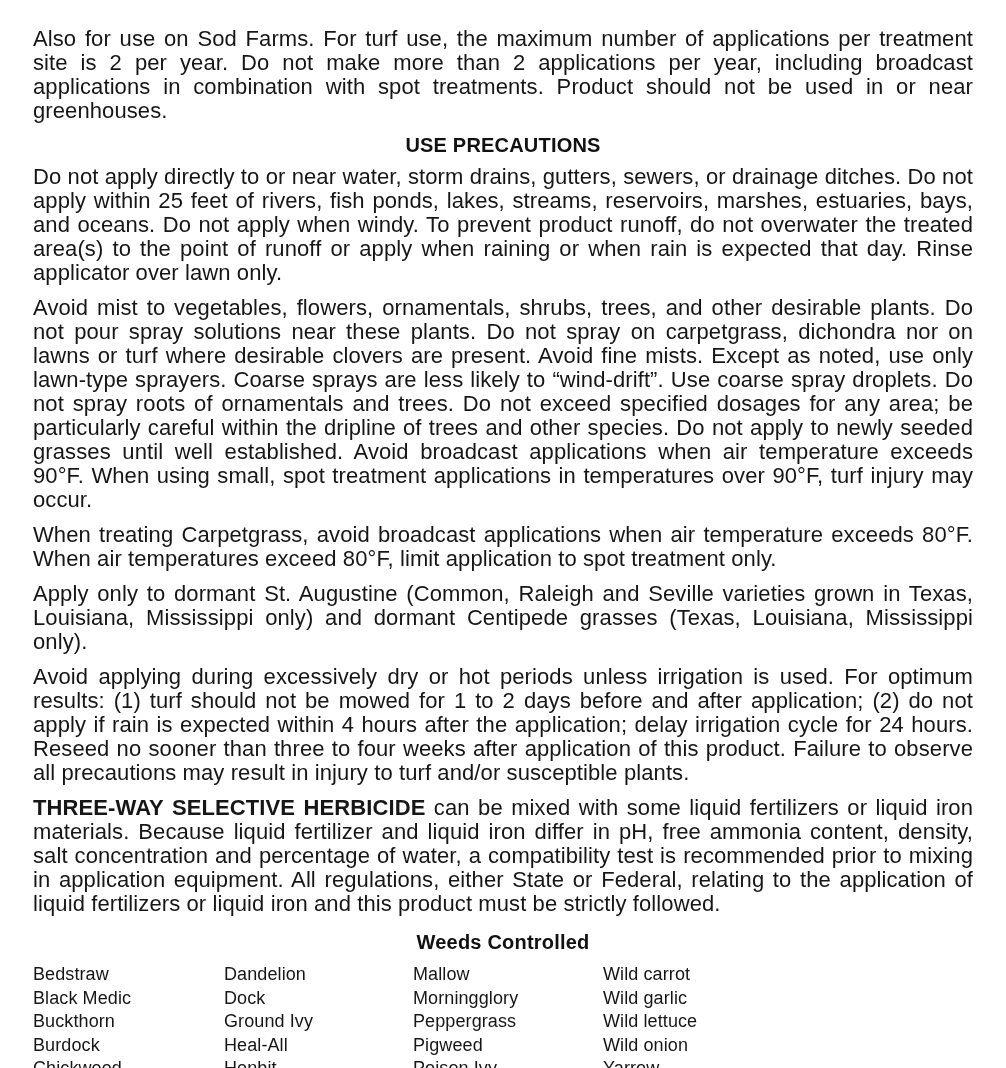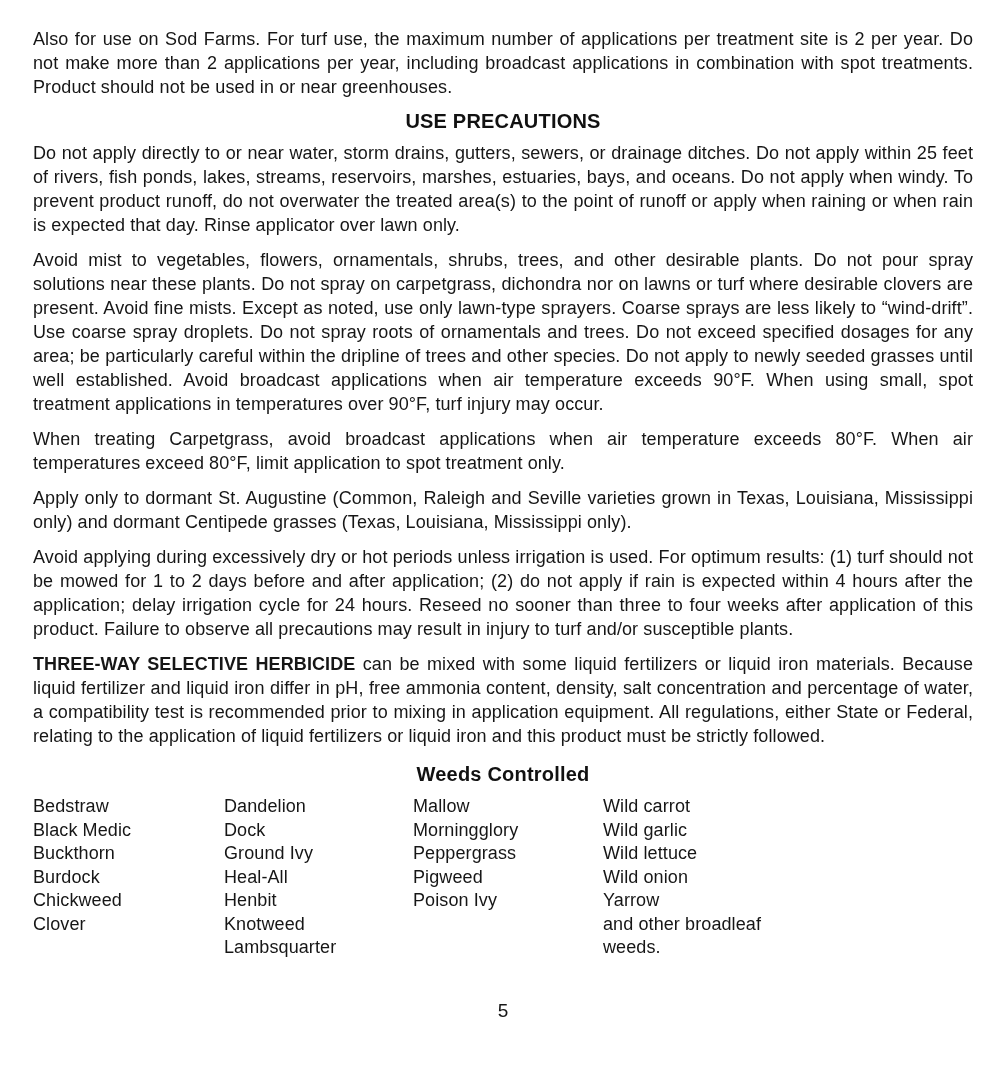--- a/index.html
+++ b/index.html
@@ -9,21 +9,21 @@
     height: 1068px;
     background: #ffffff;
     color: #161616;
     font-family: "Liberation Sans", sans-serif;
     overflow: hidden;
   }
   .page {
     padding: 27px 33px 0 33px;
   }
   .body-para {
-    font-size: 18px;
+    font-size: 22px;
     line-height: 24px;
     text-align: justify;
     margin: 0 0 11px 0;
     letter-spacing: 0.1px;
   }
   .section-heading {
     font-size: 20px;
     font-weight: bold;
     text-align: center;
     margin: 10px 0 8px 0;

